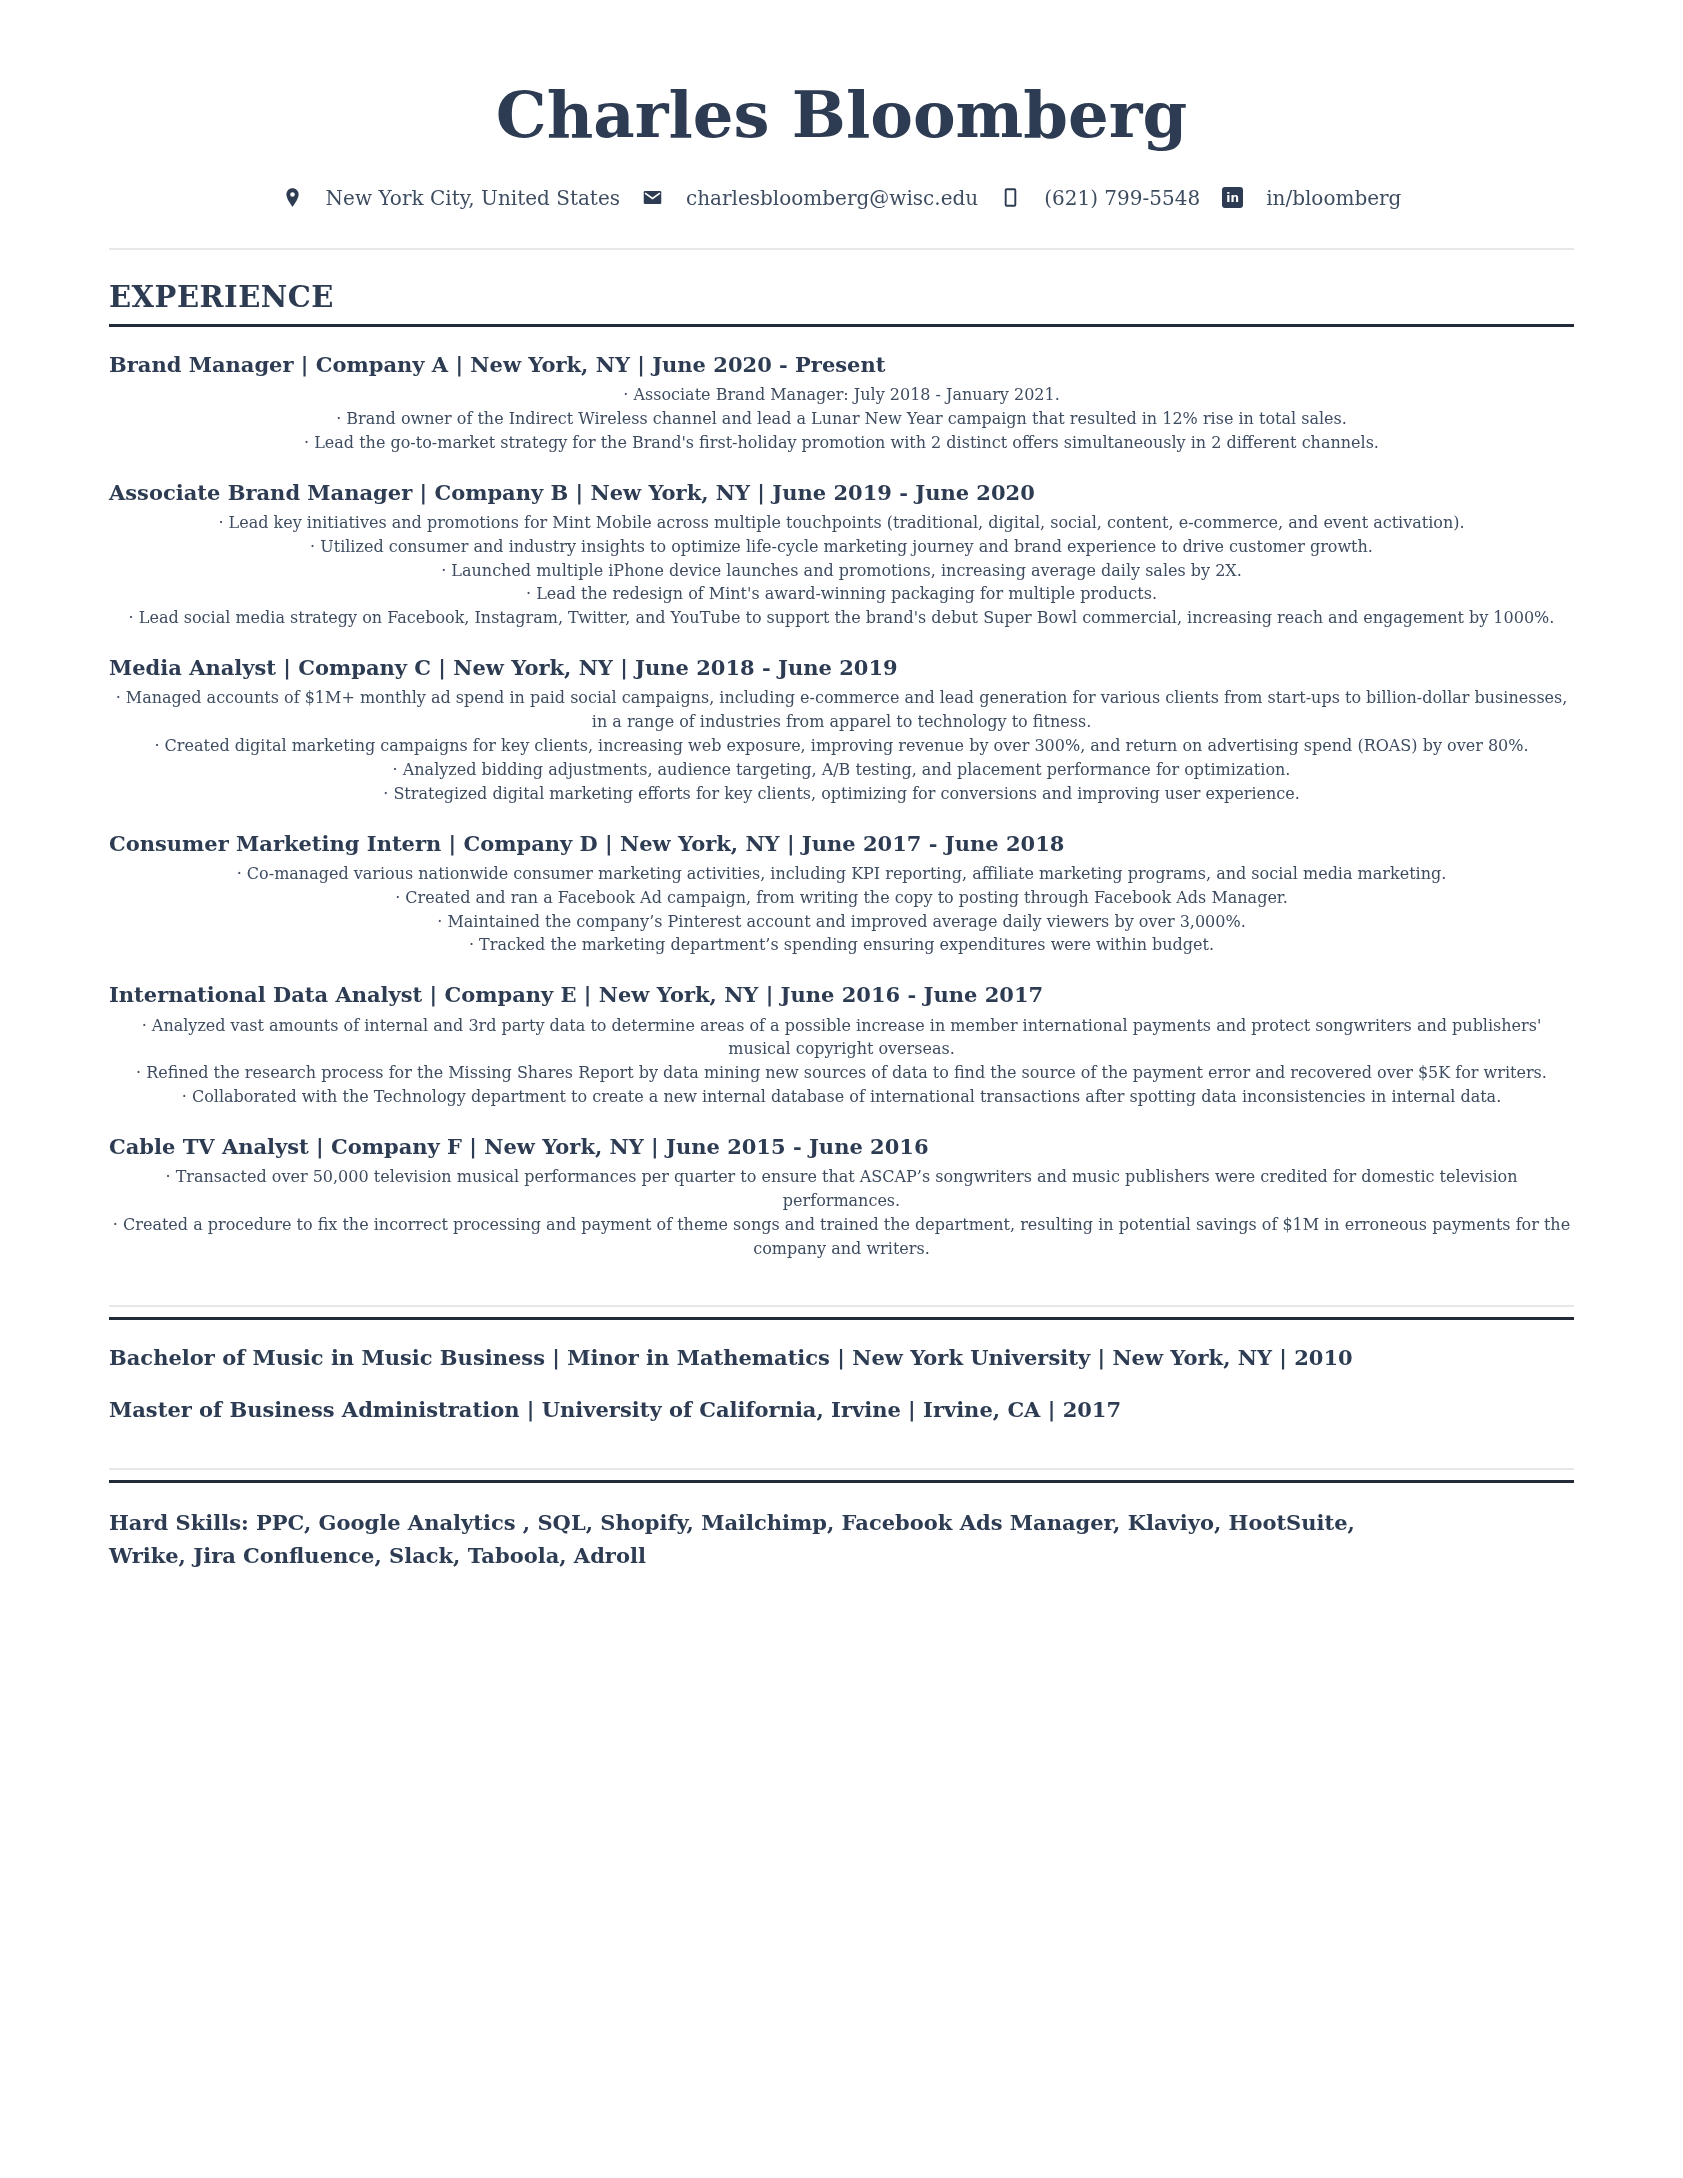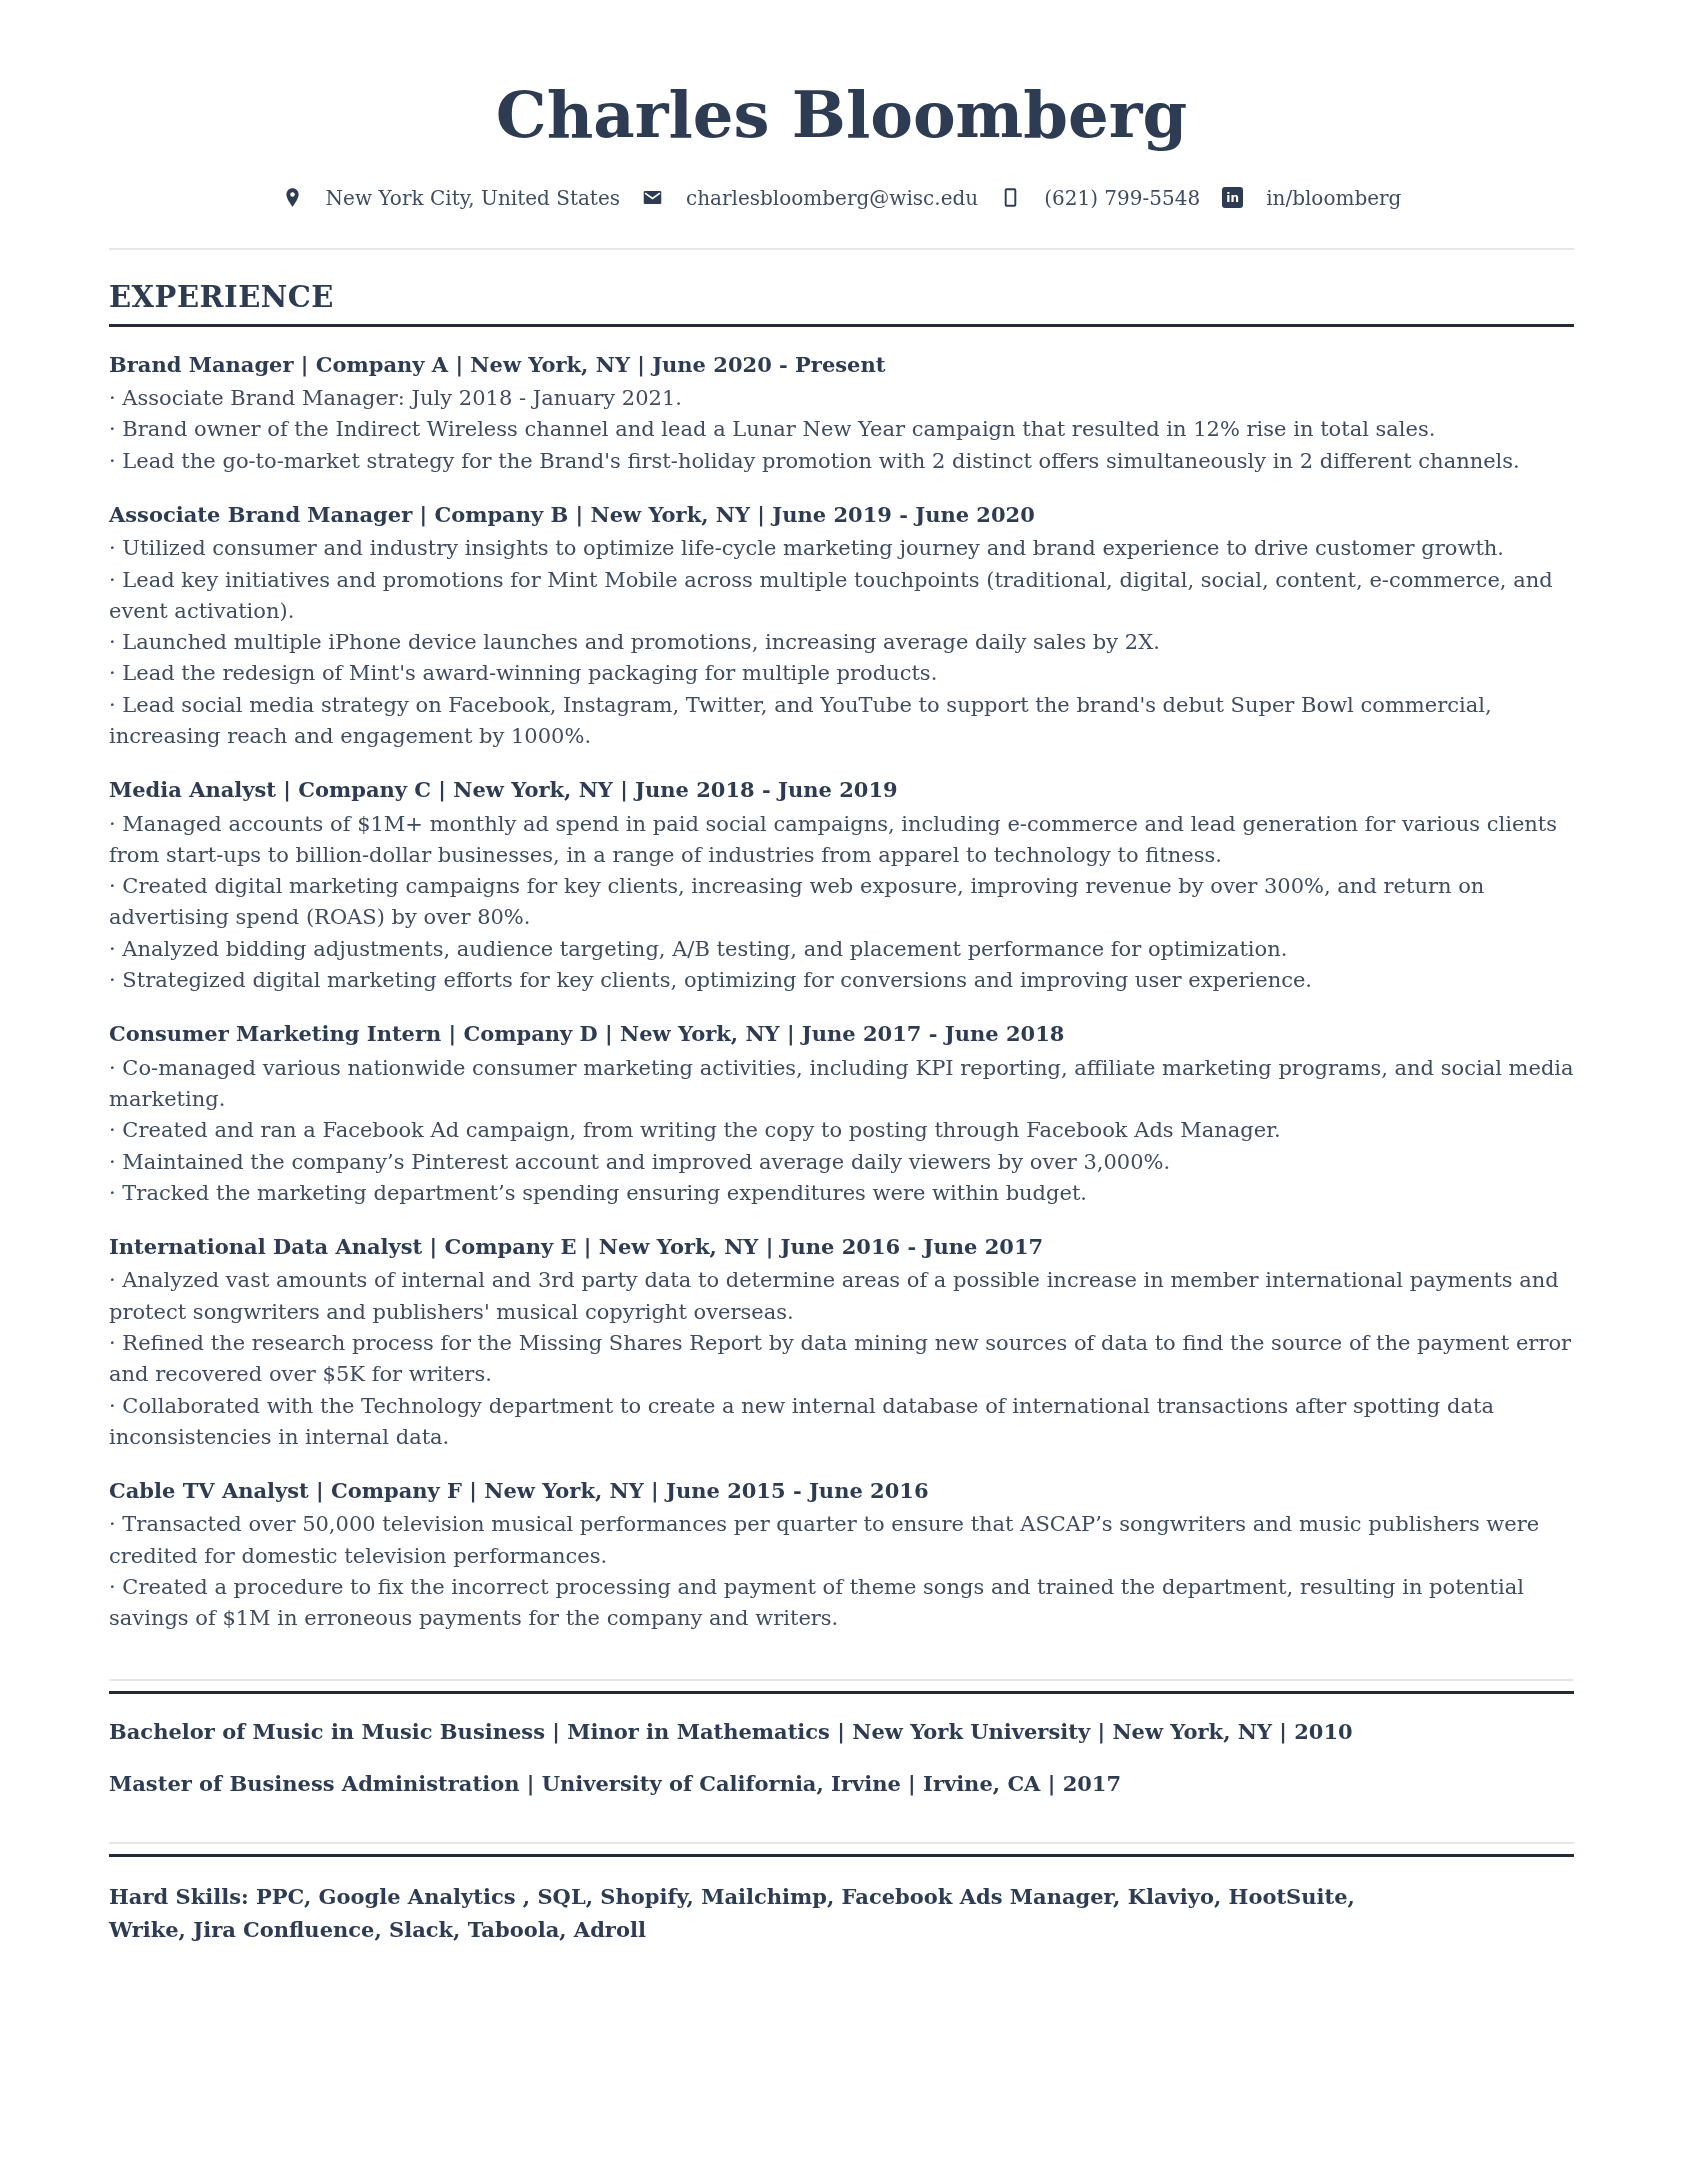--- a/index.html
+++ b/index.html
@@ -62,21 +62,21 @@
 
   
   .job { margin-top: 24px; }
   .job-heading {
     margin: 0 0 4px 0;
     font-size: 21px;
     line-height: 1.35;
     font-weight: bold;
     color: var(--text-primary, #2d3c52);
   }
-  .bullet { font-size: 21px; line-height: 1.49; color: var(--text-body, #3e4c60); }
+  .bullet { font-size: 16px; line-height: 1.49; color: var(--text-body, #3e4c60); text-align: center; }
   .bullet::before { content: "· "; }
 
   
   .degree {
     margin-top: 24px;
     font-size: 21px;
     line-height: 1.35;
     font-weight: bold;
     color: var(--text-primary, #2d3c52);
   }
@@ -139,23 +139,23 @@
 
   <div class="bullet">Brand owner of the Indirect Wireless channel and lead a Lunar New Year campaign that resulted in 12% rise in total sales.</div>
 
   <div class="bullet">Lead the go-to-market strategy for the Brand's first-holiday promotion with 2 distinct offers simultaneously in 2 different channels.</div>
 </div>
   </div>
 
   <div class="job">
     <h3 class="job-heading">Associate Brand Manager | Company B | New York, NY | June 2019 - June 2020</h3>
     <div class="bullets">
+  <div class="bullet">Lead key initiatives and promotions for Mint Mobile across multiple touchpoints (traditional, digital, social, content, e-commerce, and event activation).</div>
+
   <div class="bullet">Utilized consumer and industry insights to optimize life-cycle marketing journey and brand experience to drive customer growth.</div>
-
-  <div class="bullet">Lead key initiatives and promotions for Mint Mobile across multiple touchpoints (traditional, digital, social, content, e-commerce, and event activation).</div>
 
   <div class="bullet">Launched multiple iPhone device launches and promotions, increasing average daily sales by 2X.</div>
 
   <div class="bullet">Lead the redesign of Mint's award-winning packaging for multiple products.</div>
 
   <div class="bullet">Lead social media strategy on Facebook, Instagram, Twitter, and YouTube to support the brand's debut Super Bowl commercial, increasing reach and engagement by 1000%.</div>
 </div>
   </div>
 
   <div class="job">

